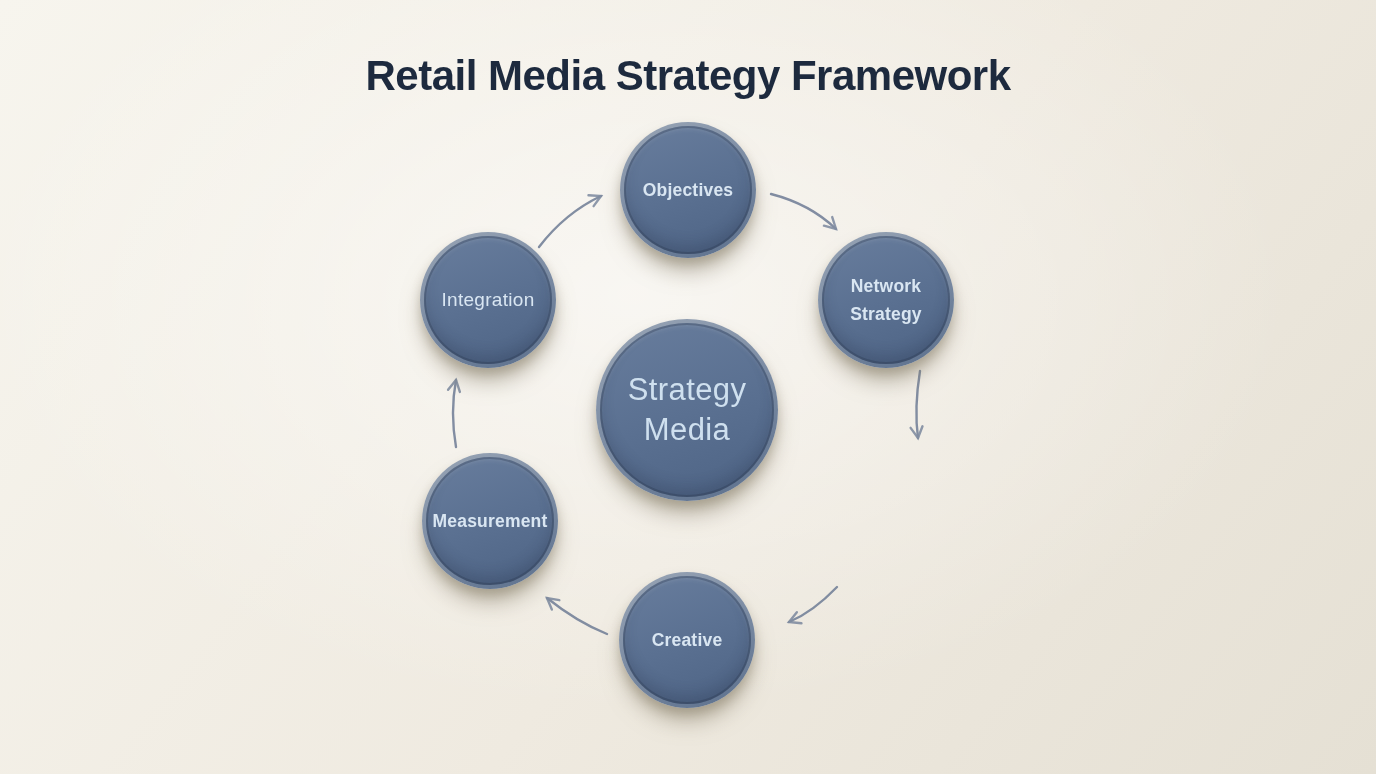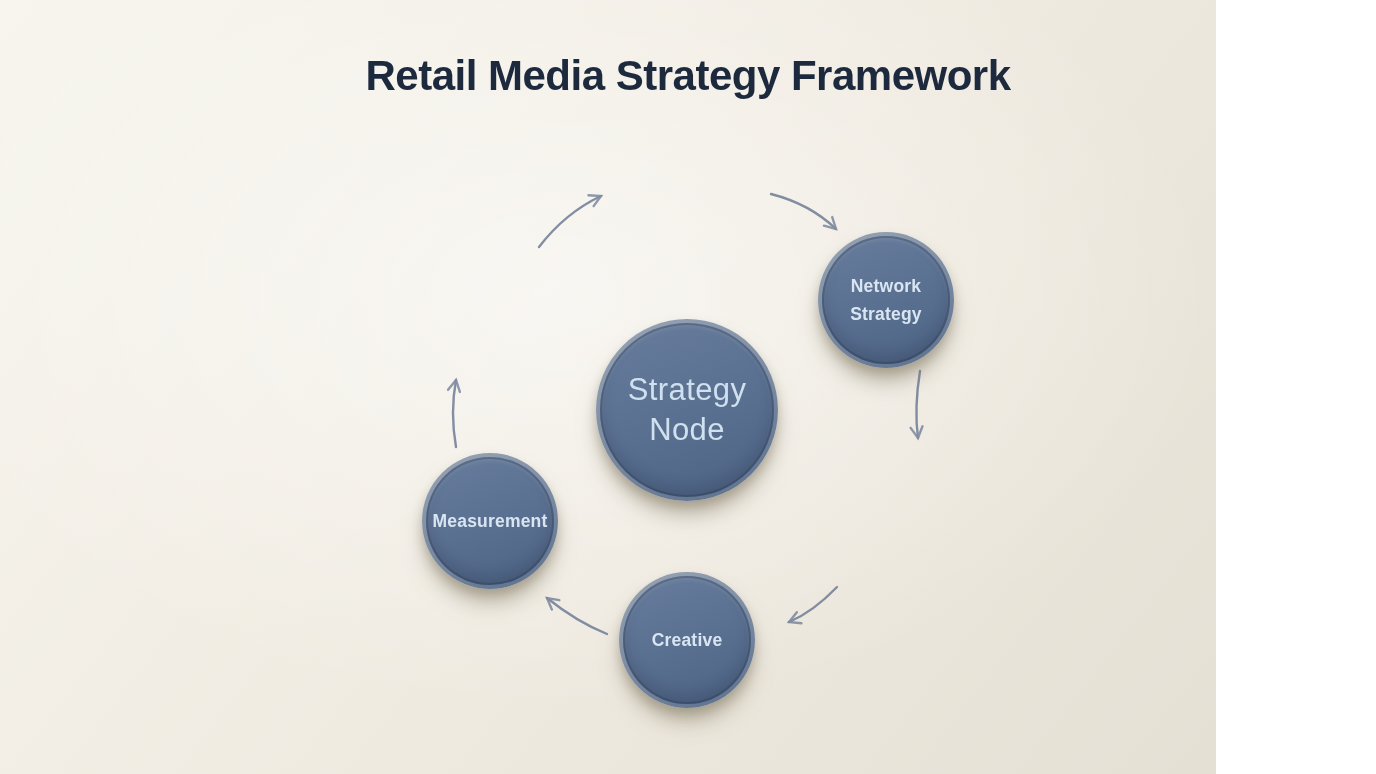--- a/index.html
+++ b/index.html
@@ -16,21 +16,21 @@
     --arrow-color: #76839a;
   }
   * { margin: 0; padding: 0; box-sizing: border-box; }
   html, body { width: 1376px; height: 774px; }
   body {
     font-family: "Liberation Sans", sans-serif;
     overflow: hidden;
   }
   .canvas {
     position: relative;
-    width: 1216px;
+    width: 1376px;
     height: 774px;
     background:
       radial-gradient(ellipse 1100px 700px at 46% 38%, rgba(255,255,255,0.55) 0%, rgba(255,255,255,0) 60%),
       linear-gradient(128deg, var(--background-light) 0%, var(--background-mid) 55%, var(--background-dark) 100%);
   }
   .page-title {
     position: absolute;
     top: 52px;
     left: 0;
     width: 1376px;
@@ -120,38 +120,48 @@
     <path d="M 539 247 Q 565 213 601 196" marker-end="url(#openArrow)"></path>
     <path d="M 771 194 Q 810 204 836 229" marker-end="url(#openArrow)"></path>
     <path d="M 920 371 Q 914 408 918 438" marker-end="url(#openArrow)"></path>
     <path d="M 837 587 Q 813 612 789 622" marker-end="url(#openArrow)"></path>
     <path d="M 607 634 Q 577 622 547 598" marker-end="url(#openArrow)"></path>
     <path d="M 456 447 Q 450 412 456 380" marker-end="url(#openArrow)"></path>
   </svg>
 
   <div class="node node-center">
     <div class="node-face">
-      <span class="node-label">Strategy Node</span>
+      <span class="node-label">Strategy Media</span>
     </div>
   </div>
 
+  <div class="node satellite node-objectives">
+    <div class="node-face">
+      <span class="node-label">Objectives</span>
+    </div>
+  </div>
 
   <div class="node satellite node-network-selection">
     <div class="node-face">
       <span class="node-label">Network Strategy</span>
     </div>
   </div>
 
 
   <div class="node satellite node-creative">
     <div class="node-face">
       <span class="node-label">Creative</span>
     </div>
   </div>
 
   <div class="node satellite node-measurement">
     <div class="node-face">
       <span class="node-label">Measurement</span>
     </div>
   </div>
 
+  <div class="node satellite node-integration">
+    <div class="node-face">
+      <span class="node-label">Integration</span>
+    </div>
+  </div>
 
 </div>
 
 </body></html>

